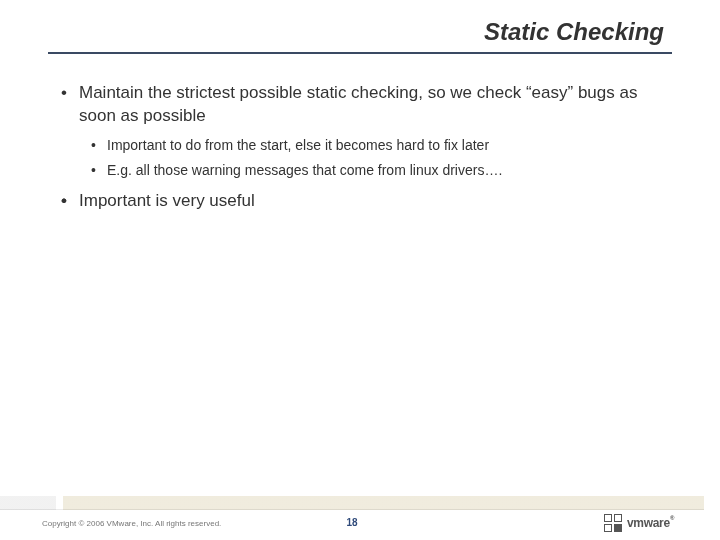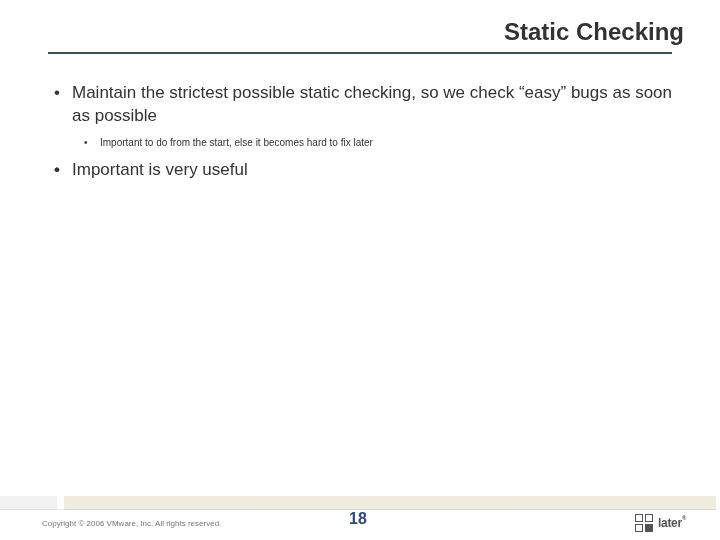--- a/index.html
+++ b/index.html
@@ -1,37 +1,37 @@
 <!DOCTYPE html>
 <html><head>
 <meta charset="utf-8">
 <style>
   * { box-sizing: border-box; margin: 0; padding: 0; }
   html, body { width: 720px; height: 540px; font-family: Arial, Helvetica, sans-serif; background: #fff; color: #3a3a3a; }
   .slide { width: 720px; height: 540px; position: relative; display: flex; flex-direction: column; }
-  .header { padding: 18px 36px 0 48px; }
+  .header { padding: 18px 56px 0 48px; font-style: italic; }
   .title { text-align: right; font-size: 24px; font-weight: bold; color: #333; }
   .rule { margin: 6px 48px 0 48px; height: 2px; background: #3a4a63; }
-  .content { padding: 28px 48px 0 54px; flex: 1; font-size: 17px; line-height: 1.35; color: #333; }
+  .content { padding: 28px 48px 0 54px; flex: 1; font-size: 17px; line-height: 1.35; color: #333; margin-left: 7px; }
   .content ul { list-style: none; }
   .lvl1 > li { position: relative; padding-left: 18px; margin-bottom: 10px; }
   .lvl1 > li::before { content: "•"; position: absolute; left: 0; top: 0; color: #333; }
   .lvl2 { margin-top: 8px; margin-bottom: 4px; }
-  .lvl2 > li { position: relative; padding-left: 16px; margin: 6px 0 6px 12px; font-size: 10px; }
+  .lvl2 > li { position: relative; padding-left: 16px; margin: 6px 0 6px 12px; font-size: 14px; }
   .lvl2 > li::before { content: "•"; position: absolute; left: 0; top: 0; color: #333; }
-  .footer { position: absolute; left: 0; right: 4px; bottom: 0; height: 36px; }
+  .footer { position: absolute; left: 0; right: 16px; bottom: 0; height: 36px; }
   .footer-band { position: absolute; left: 0; right: 0; bottom: 30px; height: 14px;
     background: linear-gradient(to right,
       rgba(240,240,240,0.9) 0%, rgba(240,240,240,0.9) 8%,
       rgba(255,255,255,0) 8%, rgba(255,255,255,0) 9%,
       rgba(212,200,160,0.35) 9%, rgba(212,200,160,0.35) 100%);
   }
   .footer-line { position: absolute; left: 0; right: 0; bottom: 30px; height: 1px; background: rgba(0,0,0,0.08); }
   .copyright { position: absolute; left: 42px; bottom: 12px; font-size: 8px; color: #777; }
-  .page-num { position: absolute; left: 50%; transform: translateX(-50%); bottom: 12px; font-size: 16px; font-weight: bold; color: #2f4a7a; }
+  .page-num { position: absolute; left: 50%; transform: translateX(-50%); bottom: 12px; font-size: 10px; font-weight: bold; color: #2f4a7a; }
   .logo { position: absolute; right: 30px; bottom: 8px; display: flex; align-items: center; gap: 5px; }
   .logo-boxes { width: 18px; height: 18px; position: relative; }
   .logo-boxes span { position: absolute; width: 8px; height: 8px; border: 1.2px solid #555; background: transparent; }
   .logo-boxes span:nth-child(1){ left:0; top:0; }
   .logo-boxes span:nth-child(2){ right:0; top:0; }
   .logo-boxes span:nth-child(3){ left:0; bottom:0; }
   .logo-boxes span:nth-child(4){ right:0; bottom:0; background:#555; }
   .logo-text { font-size: 12px; font-weight: bold; color: #555; letter-spacing: -0.3px; }
   .logo-text sup { font-size: 6px; vertical-align: top; position: relative; top: -1px; }
 </style>
@@ -43,20 +43,21 @@
     <div class="title">Static Checking</div>
   </div>
   <div class="rule"></div>
 
   <div class="content">
     <ul class="lvl1">
       <li>
         <span>Maintain the strictest possible static checking, so we check “easy” bugs as soon as possible</span>
         <ul class="lvl2">
           <li><span>Important to do from the start, else it becomes hard to fix later</span></li>
+          <li><span>E.g. all those warning messages that come from linux drivers….</span></li>
         </ul>
       </li>
       <li>
         <ul class="lvl2">
         </ul>
       </li>
       <li>
         <span>Important is very useful</span>
       </li>
     </ul>
@@ -67,16 +68,16 @@
     <div class="footer-line"></div>
     <div class="copyright">Copyright © 2006 VMware, Inc. All rights reserved.</div>
     <div class="page-num">18</div>
     <div class="logo">
       <div class="logo-boxes">
         <span></span>
           <span></span>
           <span></span>
           <span></span>
       </div>
-      <div class="logo-text"><span>later</span><sup>®</sup></div>
+      <div class="logo-text"><span>vmware</span><sup>®</sup></div>
     </div>
   </div>
 </div>
 
 </body></html>

